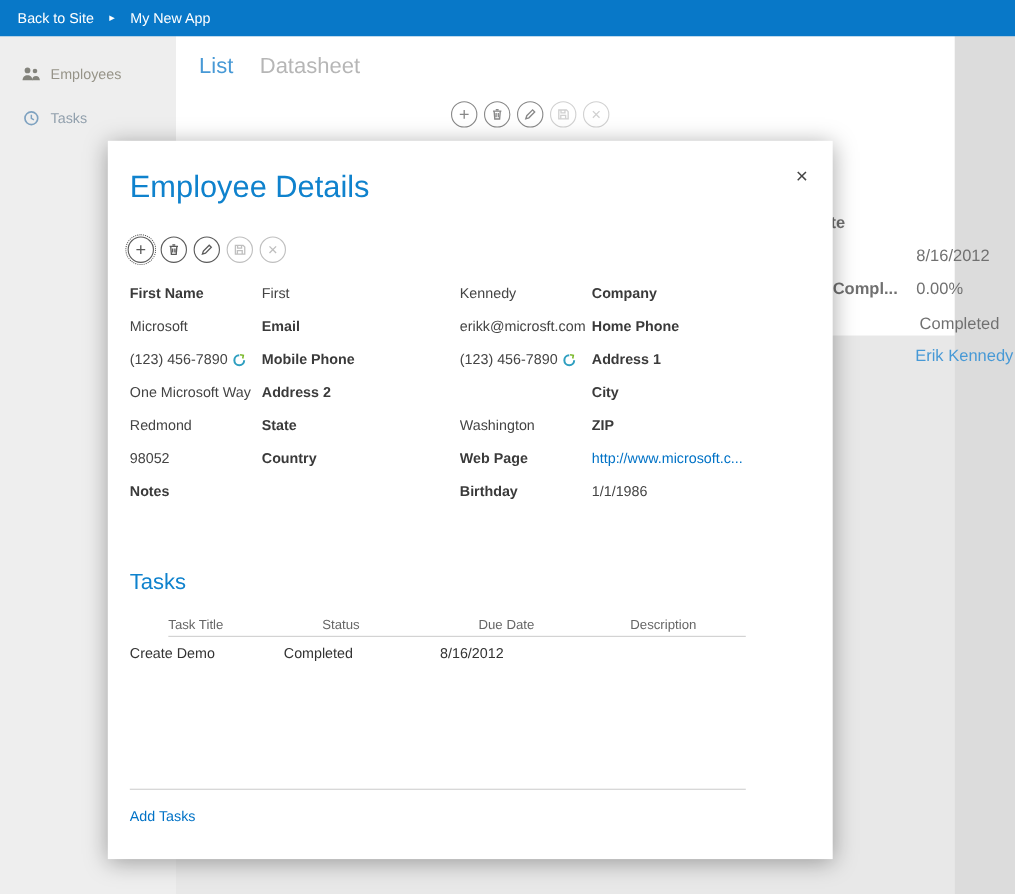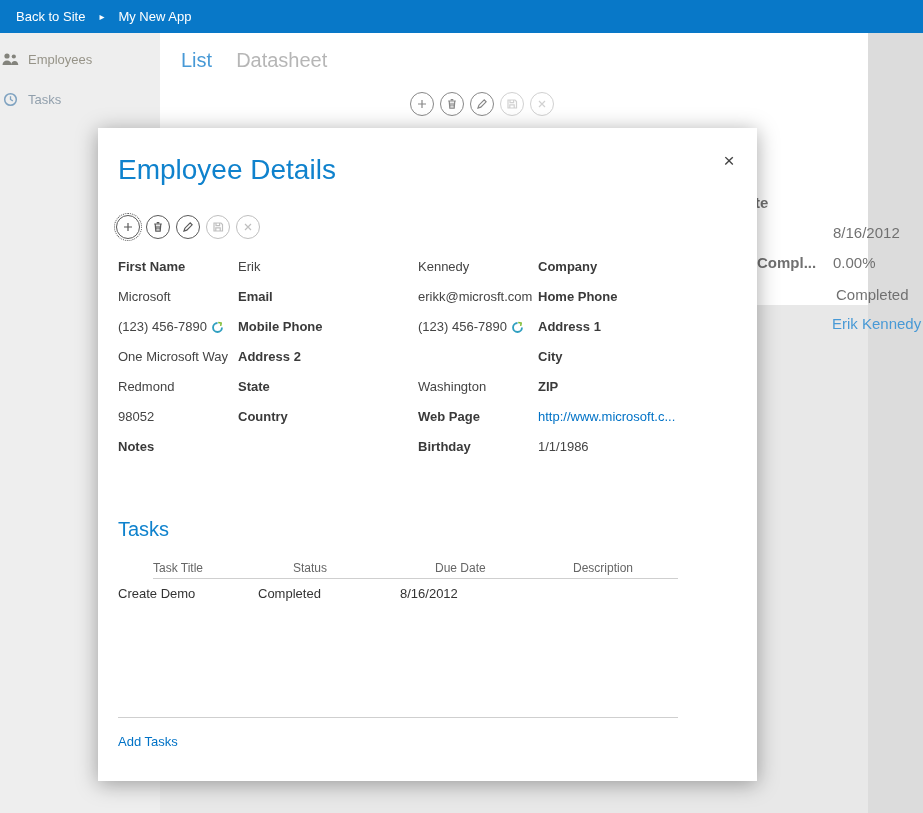--- a/index.html
+++ b/index.html
@@ -10,21 +10,21 @@
   .topbar{position:absolute;left:0;top:0;width:923px;height:33px;background:#0878c8;display:flex;align-items:center;z-index:2;}
   .topbar .tb-link{color:#fff;font-size:13px;margin-left:16px;cursor:pointer;}
   .topbar .tb-arrow{color:#fff;font-size:10px;margin:0 14px;}
   .topbar .tb-app{color:#fff;font-size:13px;cursor:pointer;}
 
   
   .bg{position:absolute;left:0;top:33px;width:923px;height:780px;background:#e0e0e0;z-index:1;}
   .content-panel{position:absolute;left:160px;top:0;width:708px;height:272px;background:#fff;}
   .right-strip{position:absolute;left:868px;top:0;width:55px;height:780px;background:#cfcfcf;}
   .sidebar{position:absolute;left:0;top:0;width:160px;height:780px;background:#e8e8e8;}
-  .side-item{position:absolute;left:0;width:160px;height:30px;display:flex;align-items:flex-start;box-sizing:border-box;font-size:13px;cursor:pointer;}
+  .side-item{position:absolute;left:0;width:160px;height:30px;display:flex;align-items:center;padding-left:18px;box-sizing:border-box;font-size:13px;cursor:pointer;}
   .side-item .s-icon{width:20px;display:inline-flex;justify-content:center;margin-right:8px;}
   .side-item.employees{top:19px;color:#6e6a5a;}
   .side-item.tasks{top:59px;color:#667a8c;}
 
   .view-tabs{position:absolute;left:181px;top:16px;display:flex;gap:24px;}
   .tab-list{font-size:20px;color:#0072c6;cursor:pointer;}
   .tab-datasheet{font-size:20px;color:#9a9a9a;cursor:pointer;}
 
   .filter-box{position:absolute;left:181px;top:60px;width:202px;height:25px;border:1px solid #a9a9a9;background:#fff;display:flex;align-items:center;box-sizing:border-box;padding:0 5px;margin-top:44px;}
   .filter-box input{border:none;outline:none;flex:1;font-size:13px;color:#333;background:transparent;min-width:0;}
@@ -209,21 +209,21 @@
               <path d="M3 3l6 6M9 3l-6 6"></path>
             </svg>
           </span>
       </div>
     </div>
 
     <div class="form-grid">
 
       <div class="cell lbl">First Name</div>
       <div class="cell val">
-          <span class="vtext">Erik</span>
+          <span class="vtext">First</span>
         </div>
       <div class="cell val">
           <span class="vtext">Kennedy</span>
         </div>
 
       <div class="cell lbl">Company</div>
       <div class="cell val">
           <span class="vtext">Microsoft</span>
         </div>
       <div class="cell lbl">Email</div>

